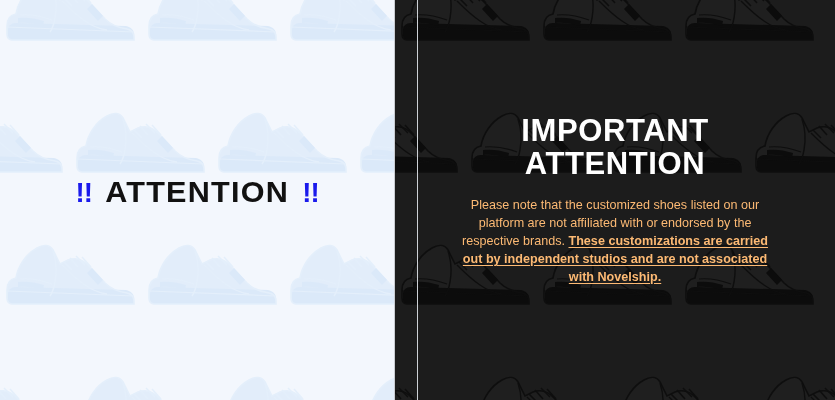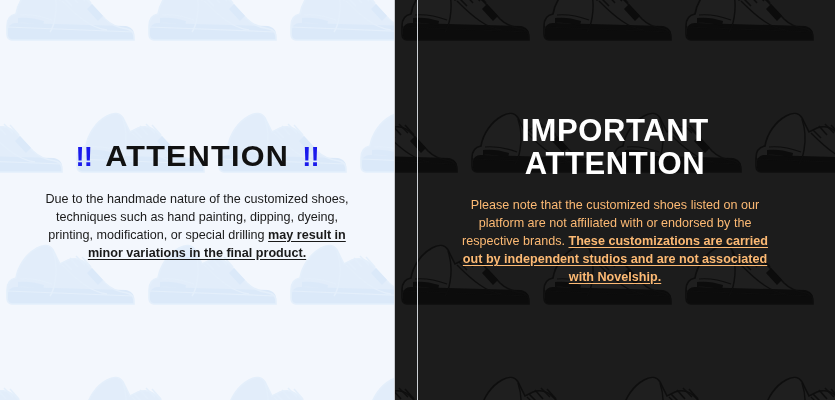--- a/index.html
+++ b/index.html
@@ -509,21 +509,20 @@
           </div>
         </div>
       </div>
 
     <div class="content">
       <h2 class="heading heading-left">
         <span class="bang">!!</span>
         <span class="title-text">ATTENTION</span>
         <span class="bang">!!</span>
       </h2>
-      <p class="body-copy body-left"><span>Due to the handmade nature of the customized shoes, techniques such as hand painting, dipping, dyeing, printing, modification, or special drilling </span><span class="emph">may result in minor variations in the final product.</span></p>
     </div>
   </div>
 
   <div class="panel panel-right">
 
     <div class="pattern" id="pattern-right">
         <div class="tilerow even" style="top:-44px;">
           <div class="tile">
 <svg viewBox="0 0 130 74" xmlns="http://www.w3.org/2000/svg">
   <g>

